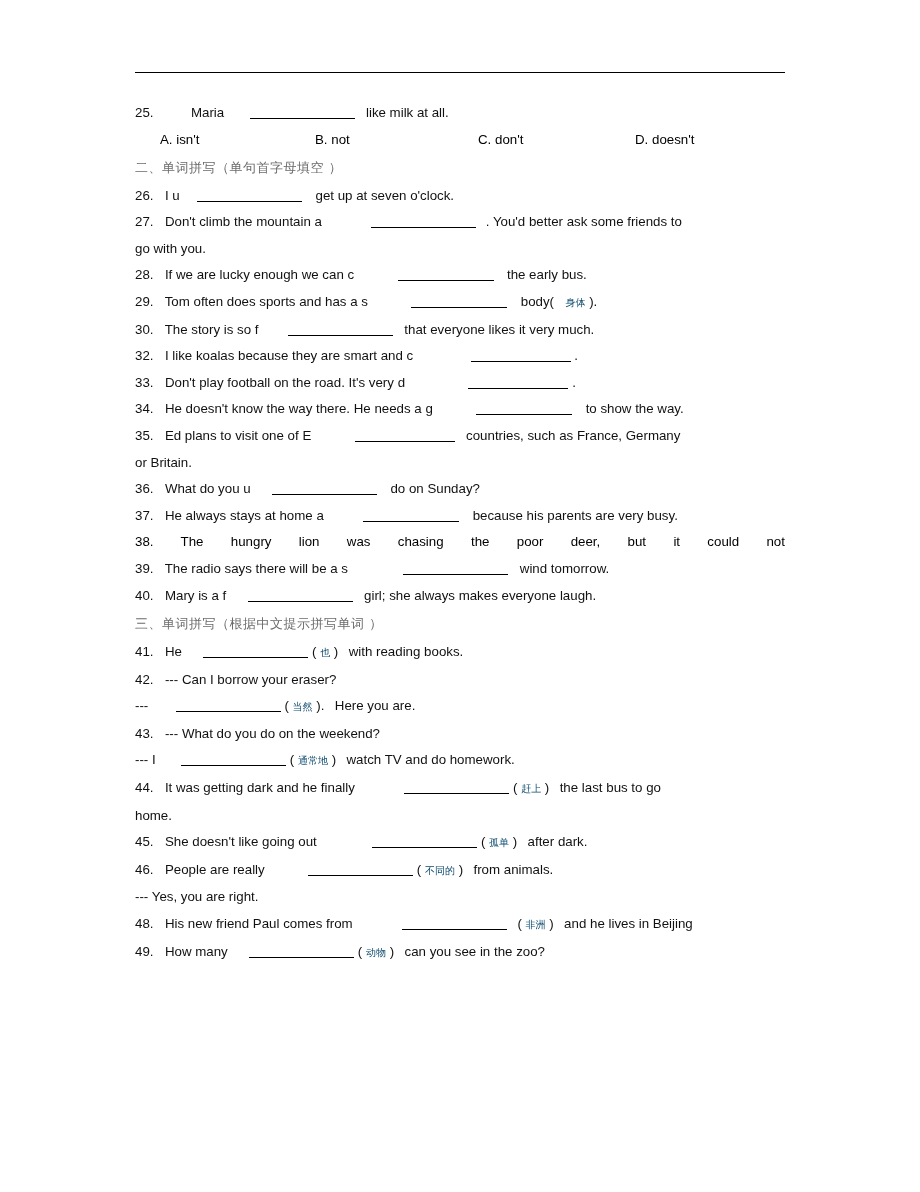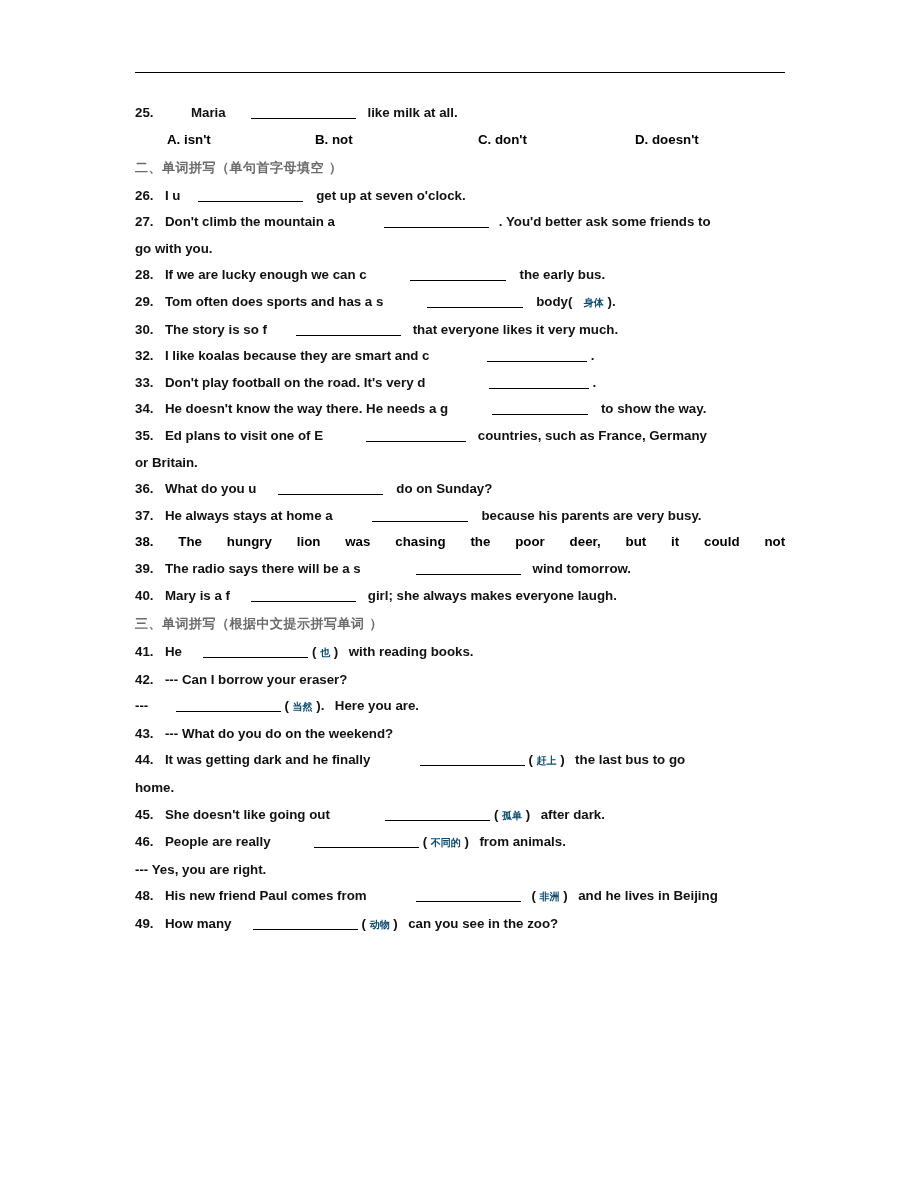--- a/index.html
+++ b/index.html
@@ -26,21 +26,20 @@
     top: 72px;
     width: 650px;
     height: 0;
     border-top: 1.6px solid #000;
   }
   .content {
     position: absolute;
     left: 135px;
     top: 100px;
     width: 650px;
-    font-weight: bold;
   }
 
   
   .q {
     font-size: 13.3px;
     line-height: 26.6px;
     color: #111;
     white-space: nowrap;
   }
 
@@ -90,21 +89,21 @@
     white-space: nowrap;
   }
 
   .mc-row {
     position: relative;
     height: 26px;
     font-size: 13.3px;
     line-height: 26px;
   }
   .mc-opt { position: absolute; top: 0; white-space: nowrap; }
-  .mc-a { left: 25px; margin-left: 7px; }
+  .mc-a { left: 25px; }
   .mc-b { left: 180px; }
   .mc-c { left: 343px; }
   .mc-d { left: 500px; }
 </style>
 </head>
 <body>
 
 <div class="page">
 
   <div class="header-rule"></div>
@@ -309,20 +308,30 @@
       <span>).</span>
       <span class="sp" style="width:3px"></span>
       <span>Here you are.</span>
     </div>
 
     <div class="q">
       <span>43.</span>
       <span class="sp" style="width:4px"></span>
       <span>--- What do you do on the weekend?</span>
     </div>
+    <div class="q">
+      <span>--- I</span>
+      <span class="sp" style="width:18px"></span>
+      <span class="blank w105"></span>
+      <span>(</span>
+      <span class="cn">通常地</span>
+      <span>)</span>
+      <span class="sp" style="width:3px"></span>
+      <span>watch TV and do homework.</span>
+    </div>
 
     <div class="q">
       <span>44.</span>
       <span class="sp" style="width:4px"></span>
       <span>It was getting dark and he finally</span>
       <span class="sp" style="width:42px"></span>
       <span class="blank w105"></span>
       <span>(</span>
       <span class="cn">赶上</span>
       <span>)</span>

